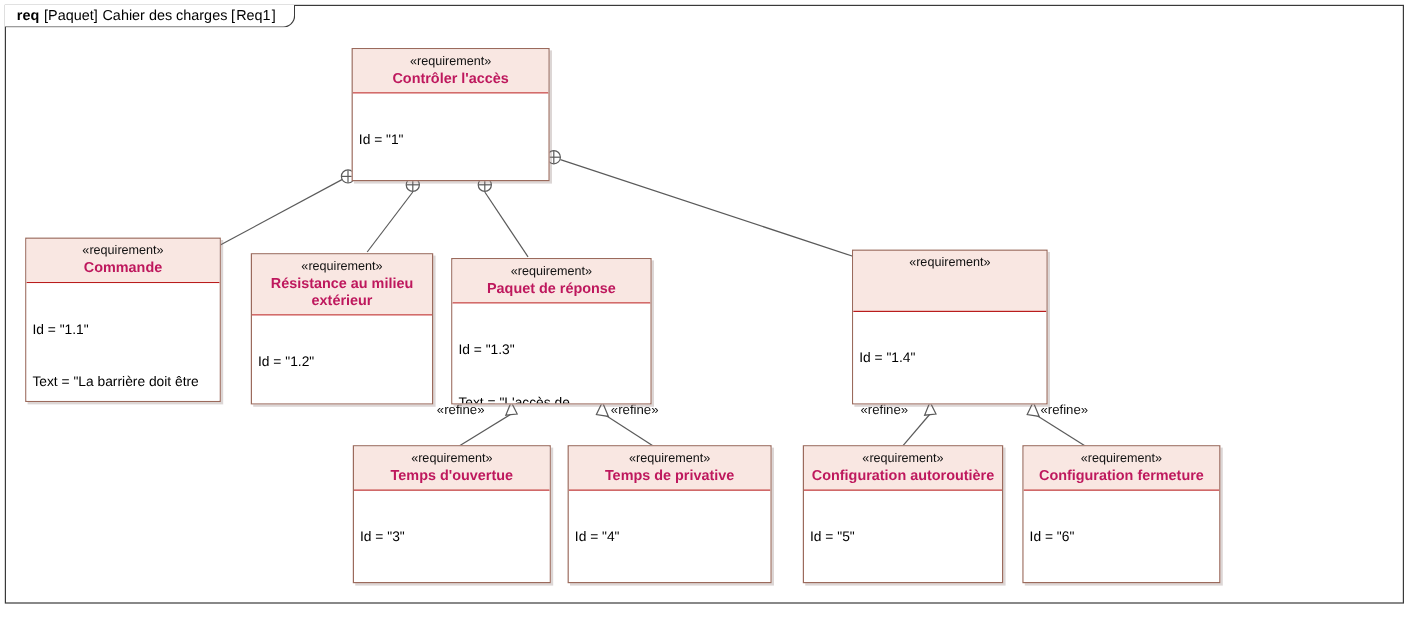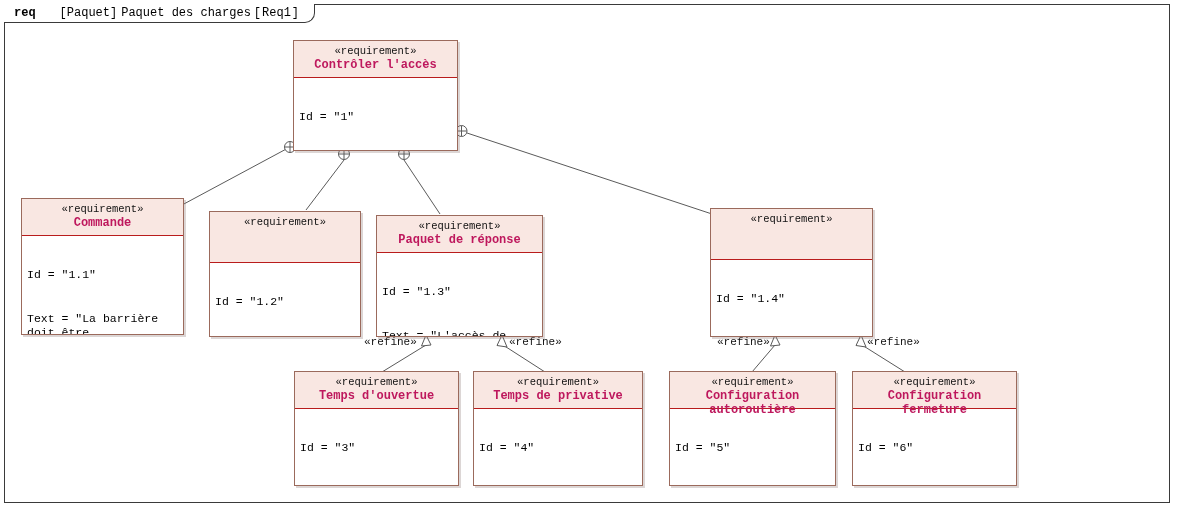--- a/index.html
+++ b/index.html
@@ -5,21 +5,21 @@
   html, body {
     margin: 0;
     padding: 0;
     background: #ffffff;
   }
   #canvas {
     position: relative;
     width: 1177px;
     height: 522px;
     background: #ffffff;
-    font-family: Liberation Mono, monospace;
+    font-family: Liberation Sans, sans-serif;
     overflow: hidden;
   }
   
   #frame {
     position: absolute;
     left: 4px;
     top: 4px;
     width: 1166px;
     height: 499px;
     border: 1px solid #3a3a3a;
@@ -41,21 +41,21 @@
     align-items: center;
     white-space: nowrap;
     font-size: 12px;
     color: #000000;
     border-bottom-right-radius: 10px;
   }
   #frame-tab .kw {
     font-weight: bold;
     margin-right: 4px;
   }
-  #frame-tab .pkg { margin-right: 4px; margin-left: 20px; }
+  #frame-tab .pkg { margin-right: 4px; }
   #frame-tab .dgm { margin-right: 2px; }
   #frame-tab .brk { margin: 0 1px; }
 
   
   .req-box {
     position: absolute;
     box-sizing: border-box;
     border: 1px solid #9b6a5c;
     background: #ffffff;
     box-shadow: 2px 2px 0 rgba(140,120,115,0.30);
@@ -110,21 +110,21 @@
 </head>
 <body>
 
 <div id="canvas">
 
   <div id="frame"></div>
 
   <div id="frame-tab">
     <span class="kw">req</span>
     <span class="pkg">[Paquet]</span>
-    <span class="dgm">Paquet des charges</span>
+    <span class="dgm">Cahier des charges</span>
     <span class="brk">[</span>
     <span class="dgm-id">Req1</span>
     <span class="brk">]</span>
   </div>
 
   <svg id="wires" viewBox="0 0 1177 522" xmlns="http://www.w3.org/2000/svg">
     <g stroke="#5a5a5a" stroke-width="1" fill="none">
 
       <line x1="290" y1="147" x2="182" y2="205"></line>
       <circle cx="290" cy="147" r="5.5" fill="#ffffff"></circle>
@@ -193,20 +193,21 @@
       
       
       
       
     </div>
   </div>
 
   <div class="req-box" style="left:209px; top:211px; width:152px; height:126px;">
     <div class="req-head" style="height:51px;">
       <div class="req-stereo">«requirement»</div>
+      <div class="req-title">Résistance au milieu extérieur</div>
     </div>
     <div class="req-body">
       <span class="line">Id = "1.2"</span>
       
       
       
     </div>
   </div>
 
   <div class="req-box" style="left:376px; top:215px; width:167px; height:122px;">

